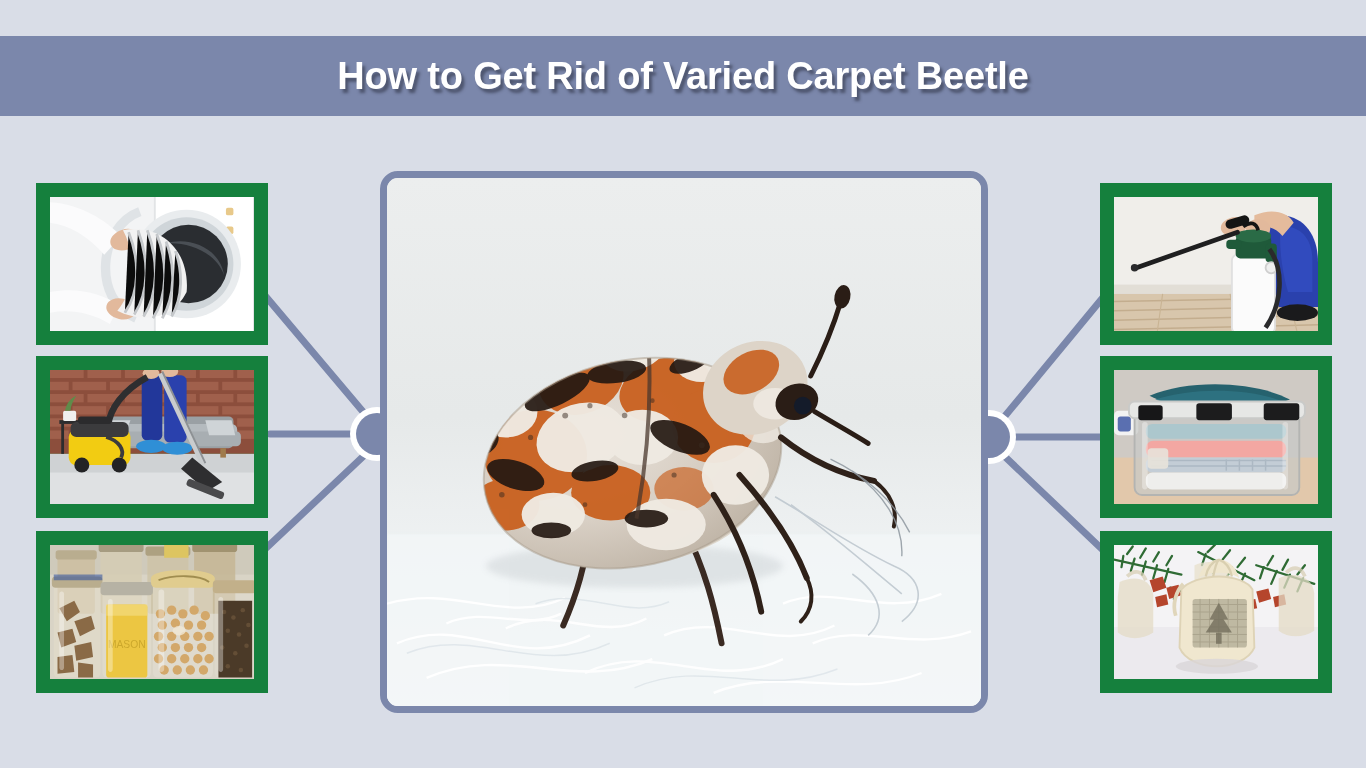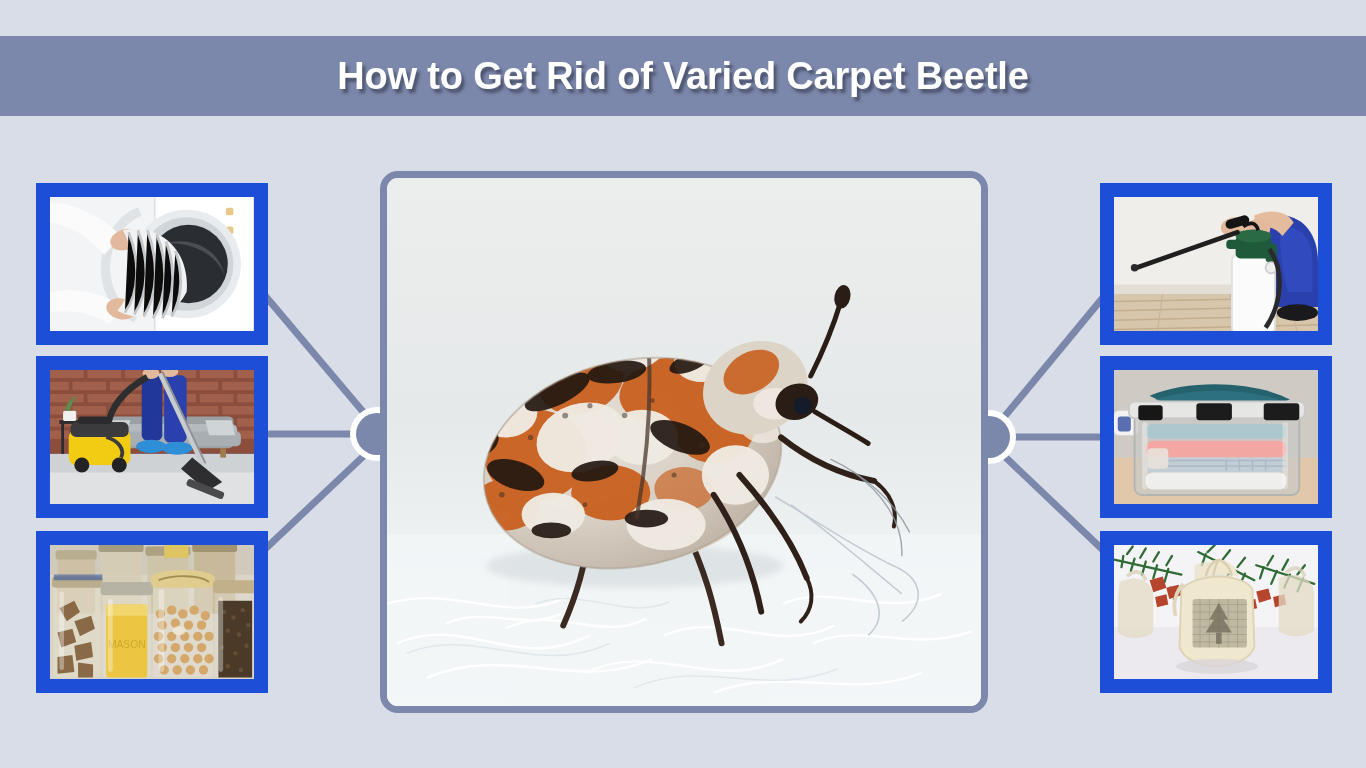--- a/index.html
+++ b/index.html
@@ -34,21 +34,21 @@
     border:7px solid #7b87ab;
     border-radius:18px;
     background:#e8eaea;
     overflow:hidden;
   }
   #center-photo{ position:absolute; inset:0; }
 
   
   .card{
     position:absolute;
-    background:#1d4ed8;
+    background:#15803d;
     padding:14px;
     box-shadow:0 0 0 0 rgba(0,0,0,0);
   }
   .card .thumb{ width:100%; height:100%; display:block; overflow:hidden; }
   .card svg{ display:block; width:100%; height:100%; }
 
   .card.left  { left:36px;  width:232px; height:162px; }
   .card.right { left:1100px;width:232px; height:162px; }
   .row1 { top:183px; }
   .row2 { top:356px; }

